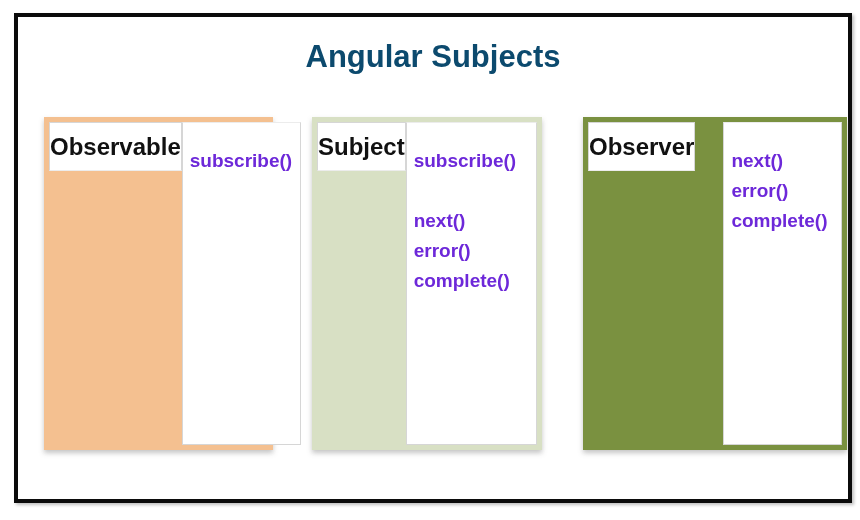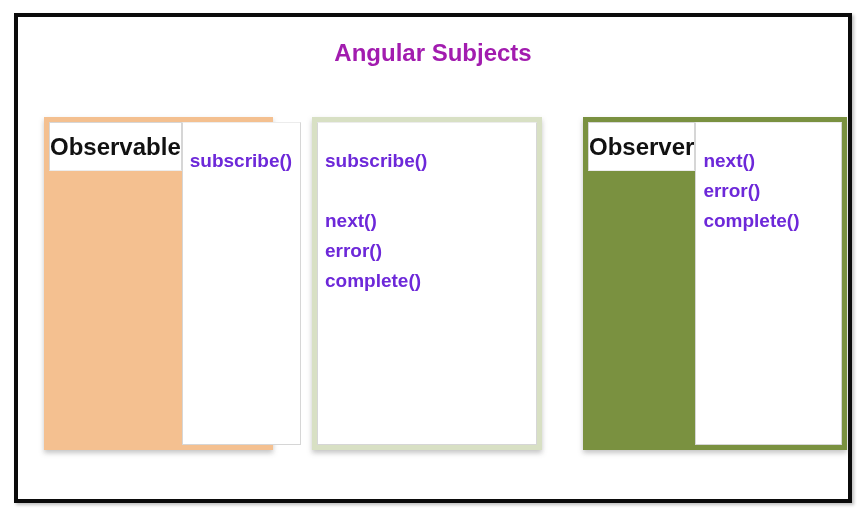--- a/index.html
+++ b/index.html
@@ -24,37 +24,37 @@
     border: 4px solid #0b0b0b;
     background: #ffffff;
     box-shadow: 2px 2px 3px rgba(0,0,0,0.25);
   }
   .title {
     position: absolute;
     left: 0;
     top: 22px;
     width: 100%;
     text-align: center;
-    font-size: 24px;
+    font-size: 31px;
     font-weight: bold;
-    color: #a21caf;
+    color: #0c4a6e;
     letter-spacing: 0px;
   }
   .class-box {
     position: absolute;
     top: 100px;
     height: 333px;
     border: 5px solid;
     box-sizing: border-box;
     display: flex;
     box-shadow: 0 3px 5px rgba(90,90,90,0.35);
   }
   .box-observable { left: 26px;  width: 229px; }
   .box-subject    { left: 294px; width: 230px; }
-  .box-observer   { left: 565px; width: 264px; }
+  .box-observer   { left: 565px; width: 264px; gap: 28px; }
   .box-header {
     background: #ffffff;
     border: 1px solid #d6d6d6;
     border-bottom-color: #ececec;
     height: 49px;
     box-sizing: border-box;
     margin-bottom: 5px;
     display: flex;
     align-items: center;
     justify-content: center;
@@ -91,20 +91,23 @@
     <div class="class-box box-observable" style="border-color: rgb(244, 192, 144); background: rgb(244, 192, 144);">
       <div class="box-header">
         <span>Observable</span>
       </div>
       <div class="box-body">
         <div class="method-line">subscribe()</div>
       </div>
     </div>
 
     <div class="class-box box-subject" style="border-color: rgb(216, 224, 196); background: rgb(216, 224, 196);">
+      <div class="box-header">
+        <span>Subject</span>
+      </div>
       <div class="box-body">
         <div class="method-line">subscribe()</div>
         <div class="method-line"></div>
         <div class="method-line">next()</div>
         <div class="method-line">error()</div>
         <div class="method-line">complete()</div>
         <div class="method-line"></div>
       </div>
     </div>
 

